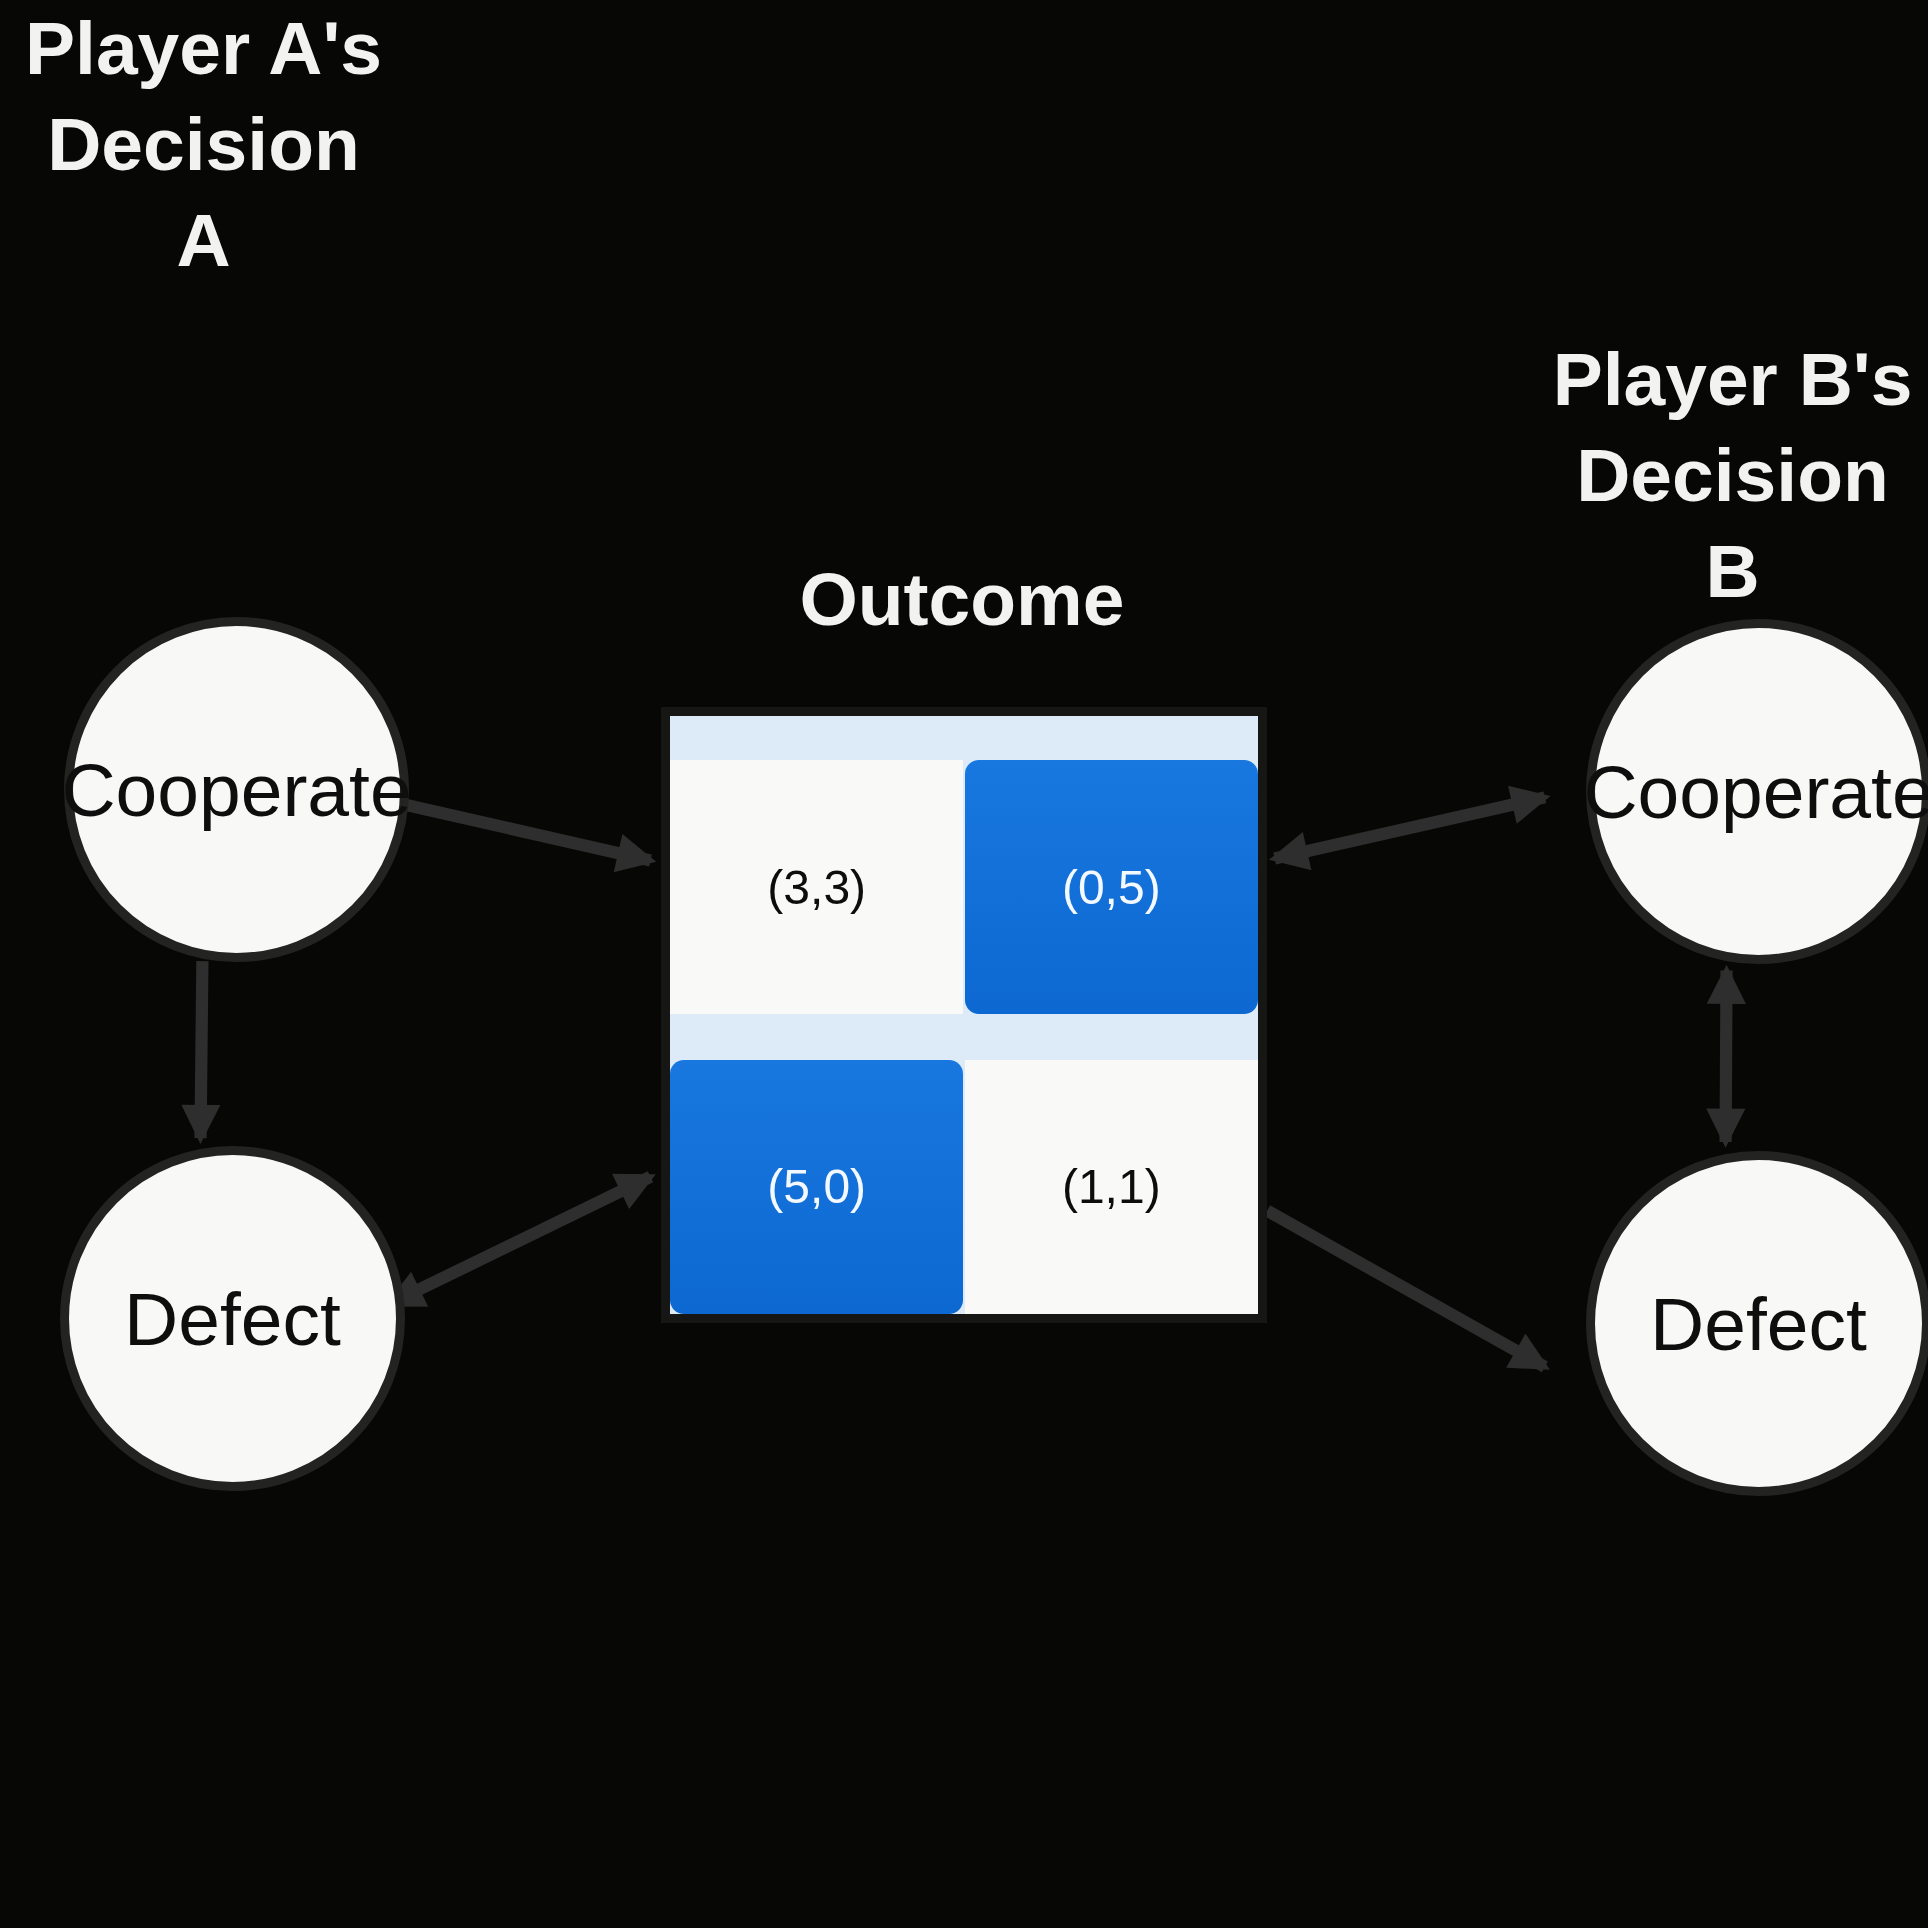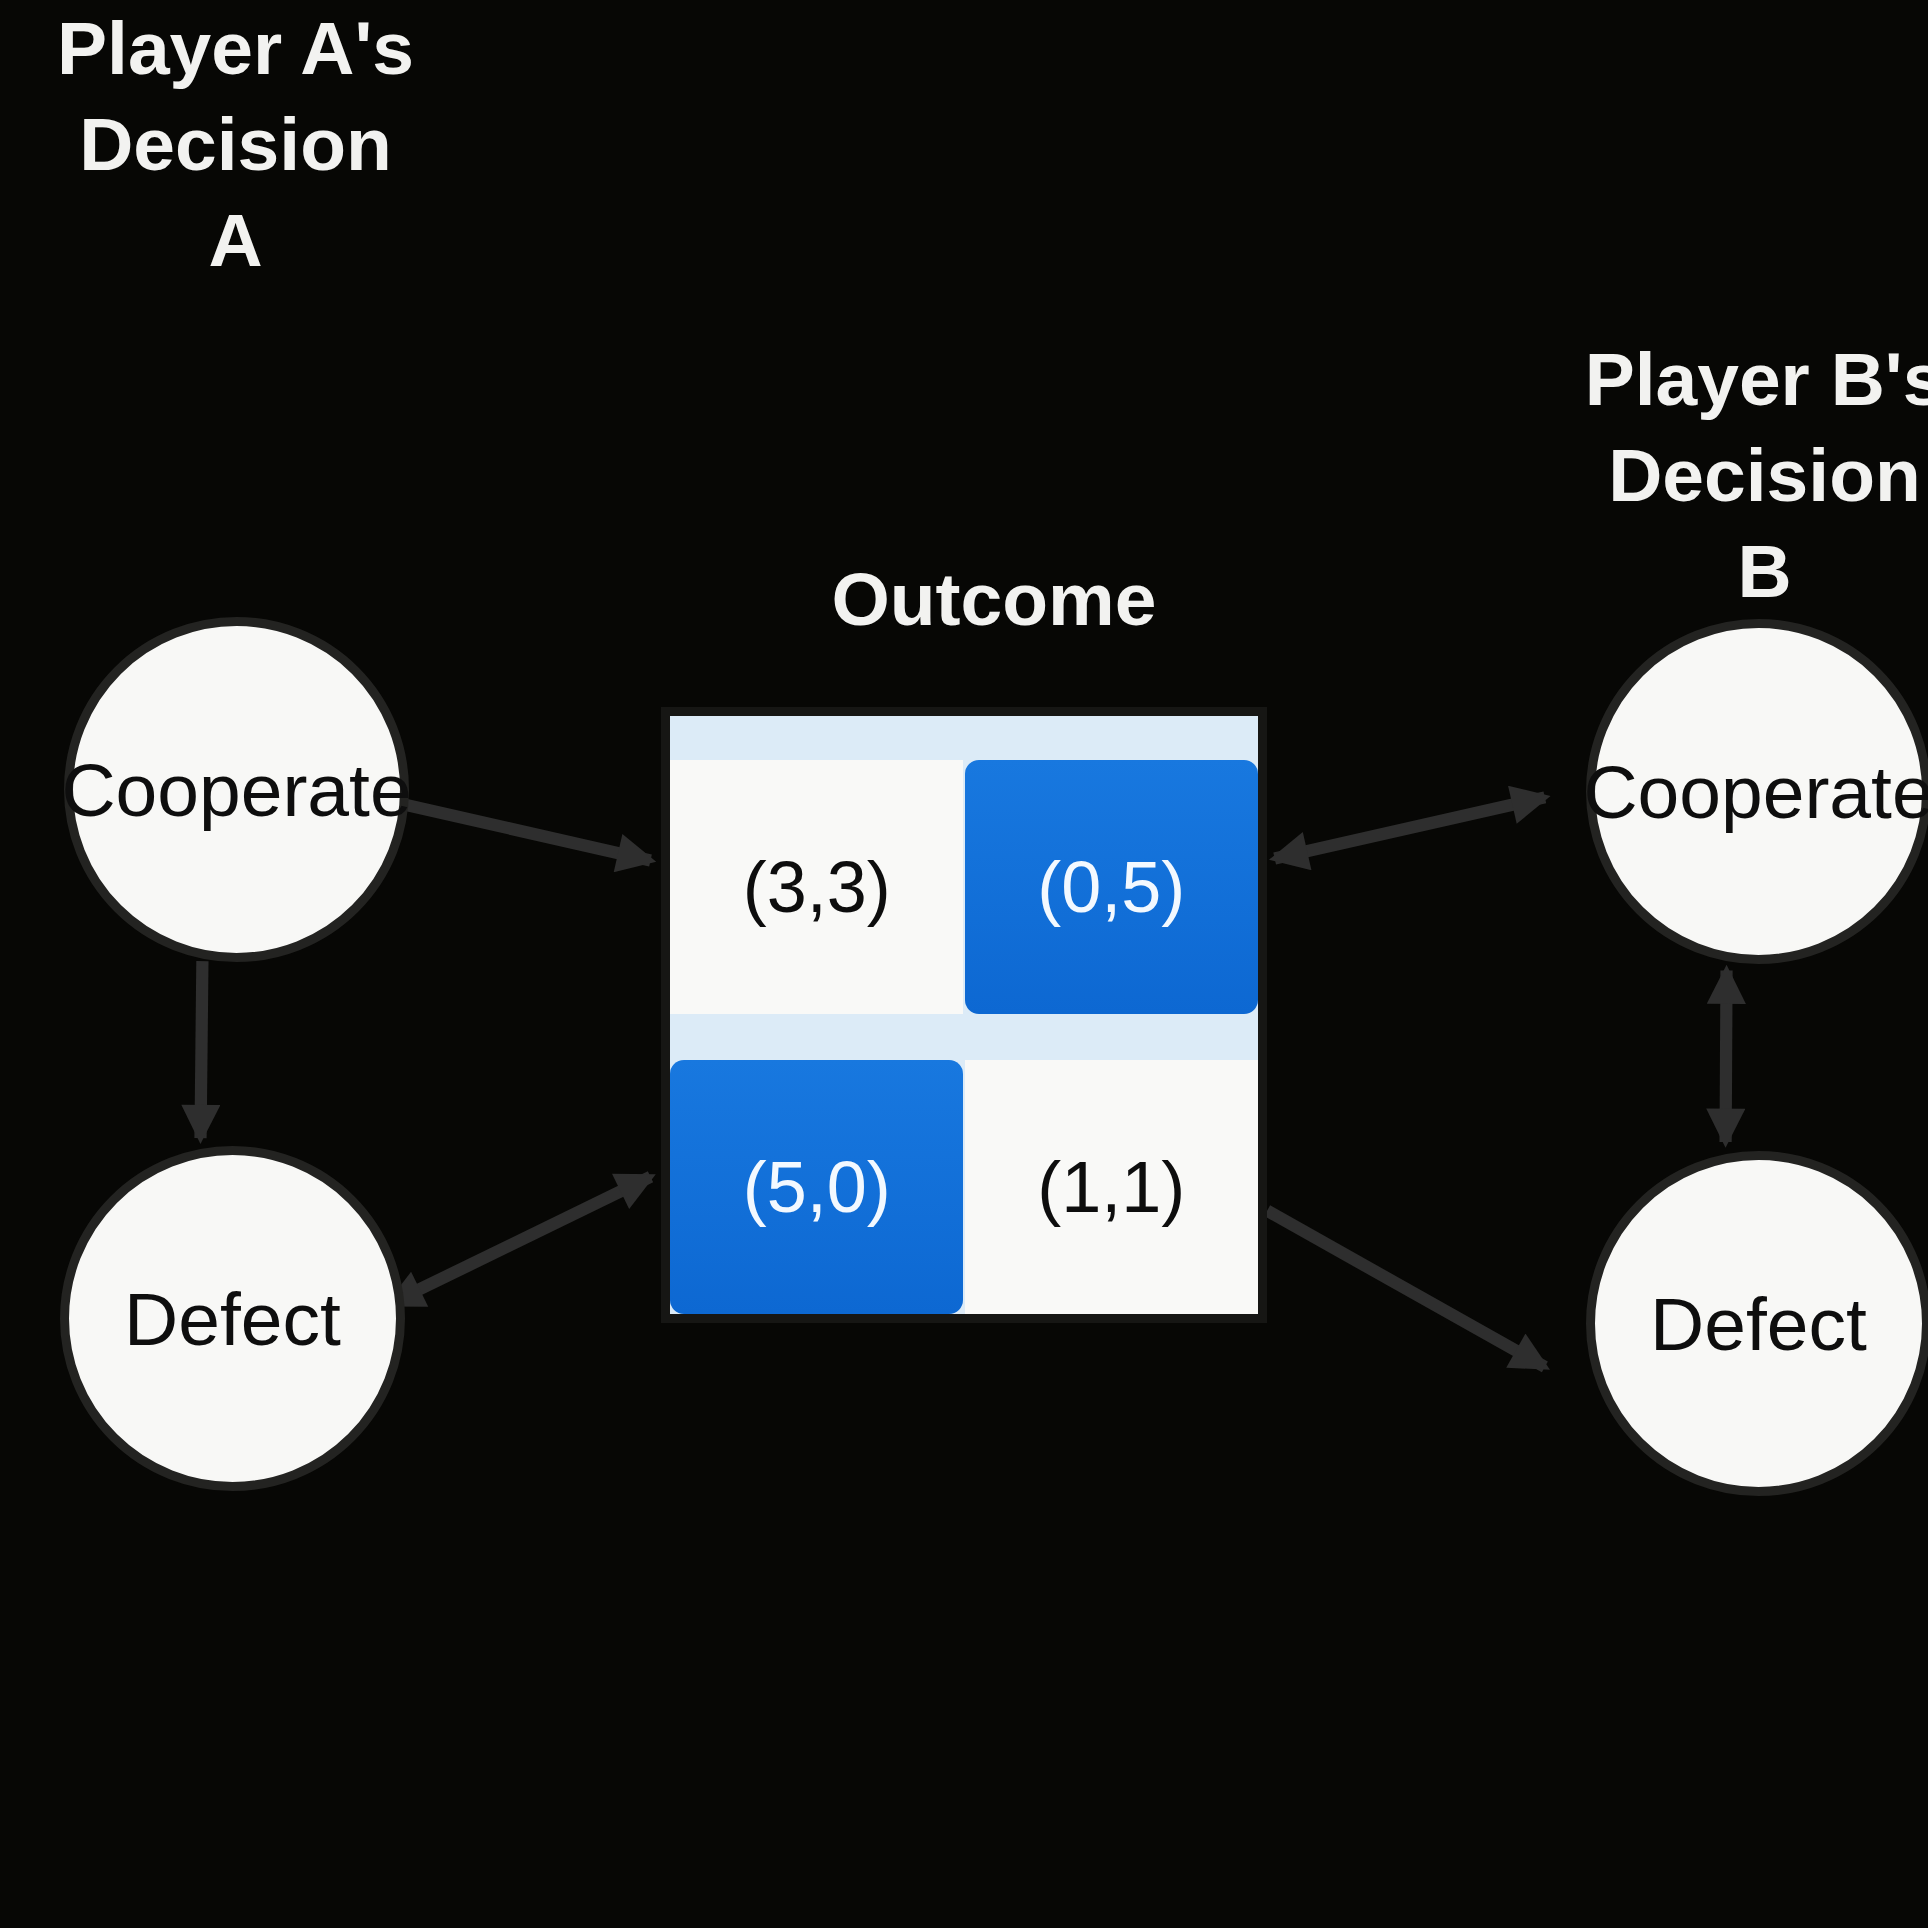--- a/index.html
+++ b/index.html
@@ -16,21 +16,20 @@
     overflow: hidden;
   }
   .heading {
     position: absolute;
     text-align: center;
     color: #f2f2f0;
     font-weight: 700;
     font-size: 75px;
     line-height: 96px;
     white-space: nowrap;
-    padding-left: 32px;
   }
   .heading-a { left: 0; top: 352; width: 407px; }
   .heading-b { left: 1529px; top: 331px; width: 407px; }
   .heading-outcome { left: 755px; top: 551px; width: 414px; }
   .node {
     position: absolute;
     width: 345px;
     height: 345px;
     border-radius: 50%;
     background: #f8f8f6;
@@ -67,21 +66,21 @@
     display: grid;
     grid-template-columns: 1fr 1fr;
     grid-template-rows: 1fr 1fr;
     gap: 1.9px;
     background: #dcebf7;
   }
   .cell {
     display: flex;
     align-items: center;
     justify-content: center;
-    font-size: 72px;
+    font-size: 48px;
     font-weight: 400;
     margin-top: 44px;
   }
   .cell-white { background: #f9f9f7; color: #0d0d0d; }
   .cell-blue  { background: linear-gradient(180deg, #1878df 0%, #0d68d2 100%); color: #f3f9ff; border-radius: 14px; }
   .arrow-layer {
     position: absolute;
     left: 0;
     top: 0;
     width: 1928px;

